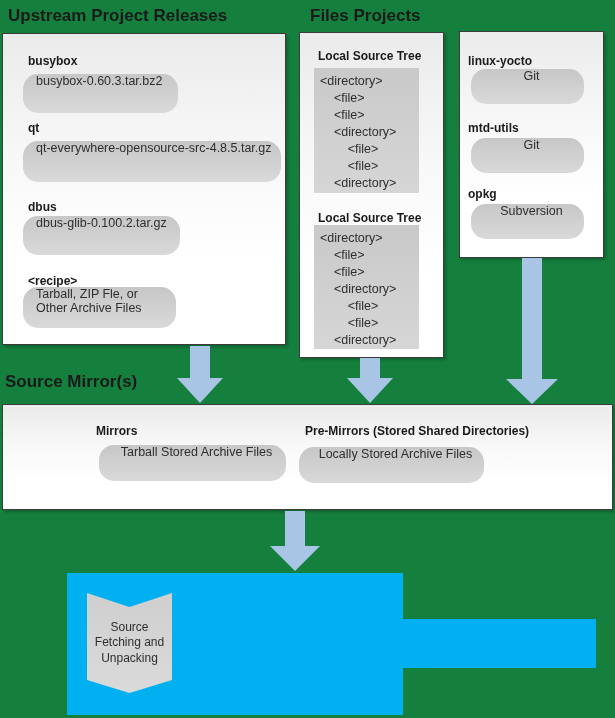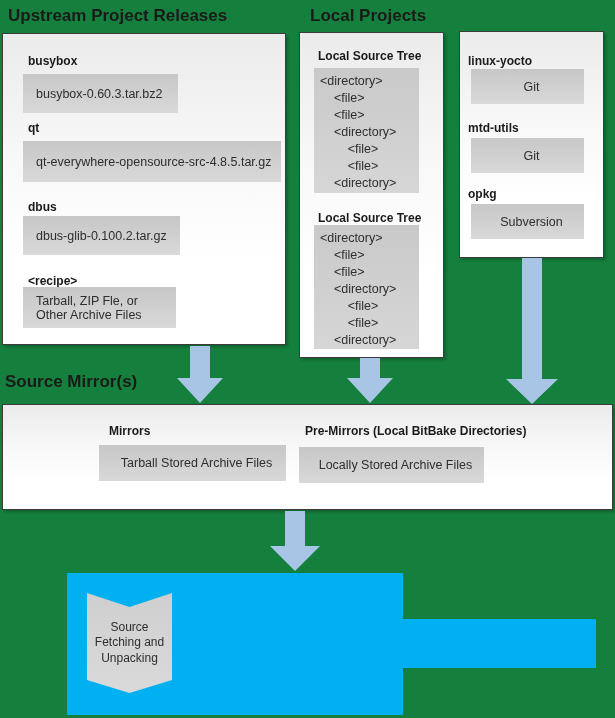--- a/index.html
+++ b/index.html
@@ -34,25 +34,25 @@
     font-size: 12px;
     font-weight: bold;
     color: #1a1a1a;
     white-space: nowrap;
   }
   .value-box {
     position: absolute;
     background: linear-gradient(180deg, #c7c7c7 0%, #d9d9d9 100%);
     display: flex;
     flex-direction: column;
-    justify-content: center;
     font-size: 12.5px;
     color: #2e2e2e;
     box-sizing: border-box;
     padding-left: 13px;
+    border-radius: 15px;
   }
   .value-box.center {
     padding-left: 8px;
     align-items: center;
     text-align: center;
   }
   .tree-box {
     position: absolute;
     background: linear-gradient(180deg, #c9c9c9 0%, #d6d6d6 100%);
     font-size: 12.5px;
@@ -92,21 +92,21 @@
     line-height: 15.5px;
     color: #2e2e2e;
   }
 </style>
 </head>
 <body>
 
 <div class="canvas">
 
   <div class="section-title" style="left:8px; top:6px;">Upstream Project Releases</div>
-  <div class="section-title" style="left:310px; top:6px;">Local Projects</div>
+  <div class="section-title" style="left:310px; top:6px;">Files Projects</div>
 
   <div class="panel" style="left:2px; top:33px; width:284px; height:312px;">
     <div class="item-label" style="left:25px; top:20px;">busybox</div>
     <div class="value-box" style="left:20px; top:40px; width:155px; height:39px;">
       <span>busybox-0.60.3.tar.bz2</span>
     </div>
 
     <div class="item-label" style="left:25px; top:87px;">qt</div>
     <div class="value-box" style="left:20px; top:107px; width:258px; height:41px;">
       <span>qt-everywhere-opensource-src-4.8.5.tar.gz</span>
@@ -160,26 +160,26 @@
       <span>Subversion</span>
     </div>
   </div>
 
   <div class="block-arrow" style="left:177px; top:346px; width:46px; height:57px;"></div>
   <div class="block-arrow" style="left:347px; top:358px; width:46px; height:45px;"></div>
   <div class="block-arrow" style="left:506px; top:258px; width:52px; height:146px;"></div>
 
   <div class="section-title" style="left:5px; top:372px;">Source Mirror(s)</div>
   <div class="panel" style="left:2px; top:404px; width:611px; height:106px;">
-    <div class="item-label" style="left:106px; top:19px;">Mirrors</div>
+    <div class="item-label" style="left:93px; top:19px;">Mirrors</div>
     <div class="value-box center" style="left:96px; top:40px; width:187px; height:36px;">
       <span>Tarball Stored Archive Files</span>
     </div>
 
-    <div class="item-label" style="left:302px; top:19px;">Pre-Mirrors (Local BitBake Directories)</div>
+    <div class="item-label" style="left:302px; top:19px;">Pre-Mirrors (Stored Shared Directories)</div>
     <div class="value-box center" style="left:296px; top:42px; width:185px; height:36px;">
       <span>Locally Stored Archive Files</span>
     </div>
   </div>
 
   <div class="block-arrow" style="left:270px; top:511px; width:50px; height:60px;"></div>
 
   <div class="section-title" style="left:72px; top:580px;">BitBake</div>
   <div class="cyan-box" style="left:67px; top:573px; width:336px; height:142px;">
     <div class="chevron" style="left:20px; top:20px; width:85px; height:100px;">

